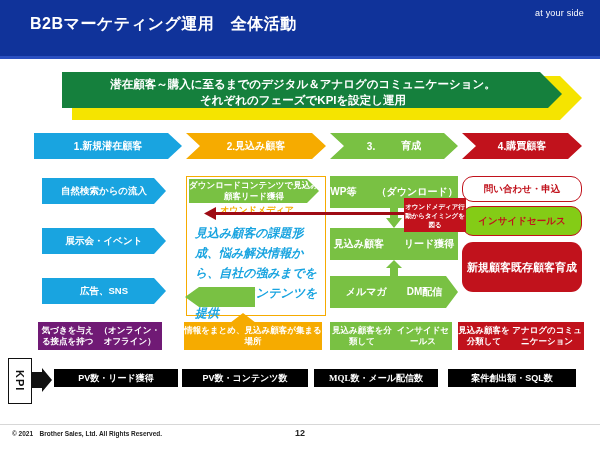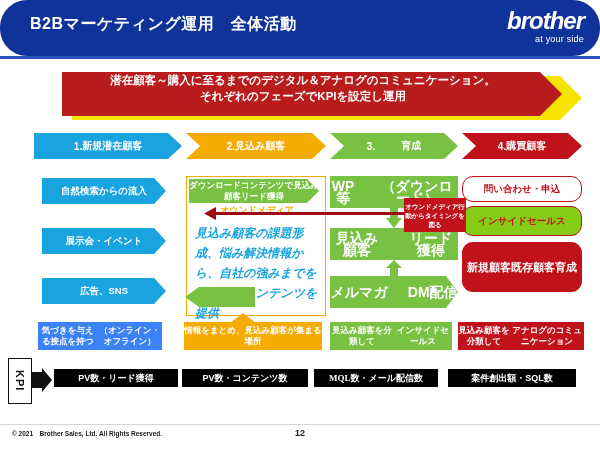--- a/index.html
+++ b/index.html
@@ -5,40 +5,40 @@
   html,body{margin:0;padding:0;}
   body{
     width:600px;height:450px;overflow:hidden;
     background:#ffffff;
     font-family:"Liberation Sans","DejaVu Sans",sans-serif;
     -webkit-font-smoothing:antialiased;
   }
   .slide{position:relative;width:600px;height:450px;background:#fff;}
 
   
-  .header{position:absolute;left:0;top:0;width:600px;height:56px;background:#10339a;border-radius:27px;}
+  .header{position:absolute;left:0;top:0;width:600px;height:56px;background:#10339a;}
   .header-rule{position:absolute;left:0;top:56px;width:600px;height:3px;background:#2a4fc0;}
   .header-title{
     position:absolute;left:30px;top:14px;
     color:#ffffff;font-size:16px;font-weight:bold;letter-spacing:.5px;white-space:nowrap;
   }
   .logo{position:absolute;right:16px;top:8px;width:120px;height:42px;color:#fff;text-align:right;}
   .logo-word{font-size:24px;font-weight:bold;letter-spacing:-1px;line-height:26px;font-style:italic;}
   .logo-tag{font-size:9px;line-height:11px;letter-spacing:.2px;}
 
   
   .banner-wrap{position:absolute;left:62px;top:72px;width:520px;height:44px;}
   .banner-yellow{
     position:absolute;left:10px;top:4px;width:510px;height:44px;background:#f5e400;
     clip-path:polygon(0 0,488px 0,510px 22px,488px 44px,0 44px);
   }
   .banner-navy{
-    position:absolute;left:0;top:0;width:500px;height:44px;background:#b91c1c;
+    position:absolute;left:0;top:0;width:500px;height:36px;background:#15803d;
     clip-path:polygon(0 0,478px 0,500px 22px,478px 44px,0 44px);
-    display:flex;align-items:flex-start;justify-content:center;
+    display:flex;align-items:flex-end;justify-content:center;
   }
   .banner-text{color:#fff;font-size:11.5px;font-weight:bold;line-height:16px;text-align:center;padding-right:18px;}
 
   
   .phases{position:absolute;left:34px;top:133px;width:548px;height:26px;}
   .phase{
     position:absolute;top:0;height:26px;
     display:flex;align-items:center;justify-content:center;
     color:#fff;font-size:10px;font-weight:bold;white-space:nowrap;
     clip-path:polygon(0 0,calc(100% - 14px) 0,100% 50%,calc(100% - 14px) 100%,0 100%,14px 50%);
@@ -87,21 +87,21 @@
     color:#19a4e0;font-size:12px;font-weight:bold;line-height:20px;text-align:left;font-style:italic;
   }
   .green-in{
     position:absolute;left:-2px;bottom:8px;width:70px;height:20px;background:#79c143;
     clip-path:polygon(14px 0,70px 0,70px 20px,14px 20px,0 10px);
   }
 
   
   .g3{
     position:absolute;left:0;width:128px;background:#79c143;color:#fff;
-    font-size:14px;font-weight:bold;line-height:12px;
+    font-size:10px;font-weight:bold;line-height:12px;
     display:flex;align-items:center;justify-content:center;text-align:center;gap:20px;
   }
   .g3a{top:0;height:32px;}
   .g3b{top:52px;height:32px;}
   .g3c{top:100px;height:32px;clip-path:polygon(0 0,116px 0,128px 16px,116px 32px,0 32px);}
   .varrow{position:absolute;left:56px;width:16px;background:#79c143;}
   .va-down{top:32px;height:20px;clip-path:polygon(4px 0,12px 0,12px 10px,16px 10px,8px 20px,0 10px,4px 10px);}
   .va-up{top:84px;height:16px;clip-path:polygon(8px 0,16px 8px,12px 8px,12px 16px,4px 16px,4px 8px,0 8px);}
 
   
@@ -122,21 +122,21 @@
   }
   .callout-line{position:absolute;left:212px;top:212px;width:196px;height:3px;background:#9e0b14;z-index:5;}
   .callout-head{
     position:absolute;left:204px;top:207px;width:12px;height:13px;background:#9e0b14;z-index:5;
     clip-path:polygon(0 50%,12px 0,12px 100%);
   }
 
   
   .lowbar{position:absolute;top:322px;height:28px;color:#fff;font-size:8.5px;font-weight:bold;line-height:11px;
     display:flex;align-items:center;justify-content:center;text-align:center;}
-  .lb1{left:38px;width:124px;background:#3b82f6;}
+  .lb1{left:38px;width:124px;background:#701a75;}
   .lb2{left:184px;width:138px;background:#f6ab00;}
   .lb3{left:330px;width:122px;background:#79c143;}
   .lb4{left:458px;width:126px;background:#c1121c;}
   .notch{position:absolute;top:-9px;width:26px;height:10px;}
   .n2{left:46px;background:#f6ab00;clip-path:polygon(50% 0,100% 100%,0 100%);}
 
   
   .kpi-tag{
     position:absolute;left:8px;top:358px;width:24px;height:46px;
     border:1.5px solid #111;box-sizing:border-box;background:#fff;
@@ -158,21 +158,20 @@
   .pagenum{position:absolute;left:0;top:428px;width:600px;text-align:center;font-size:9px;font-weight:bold;color:#222;}
 </style>
 </head>
 <body>
 
 <div class="slide">
 
   <div class="header">
     <div class="header-title">B2Bマーケティング運用　全体活動</div>
     <div class="logo">
-      <div class="logo-word">brother</div>
       <div class="logo-tag">at your side</div>
     </div>
   </div>
   <div class="header-rule"></div>
 
   <div class="banner-wrap">
     <div class="banner-yellow"></div>
     <div class="banner-navy">
       <div class="banner-text">
         <div>潜在顧客～購入に至るまでのデジタル＆アナログのコミュニケーション。</div>

